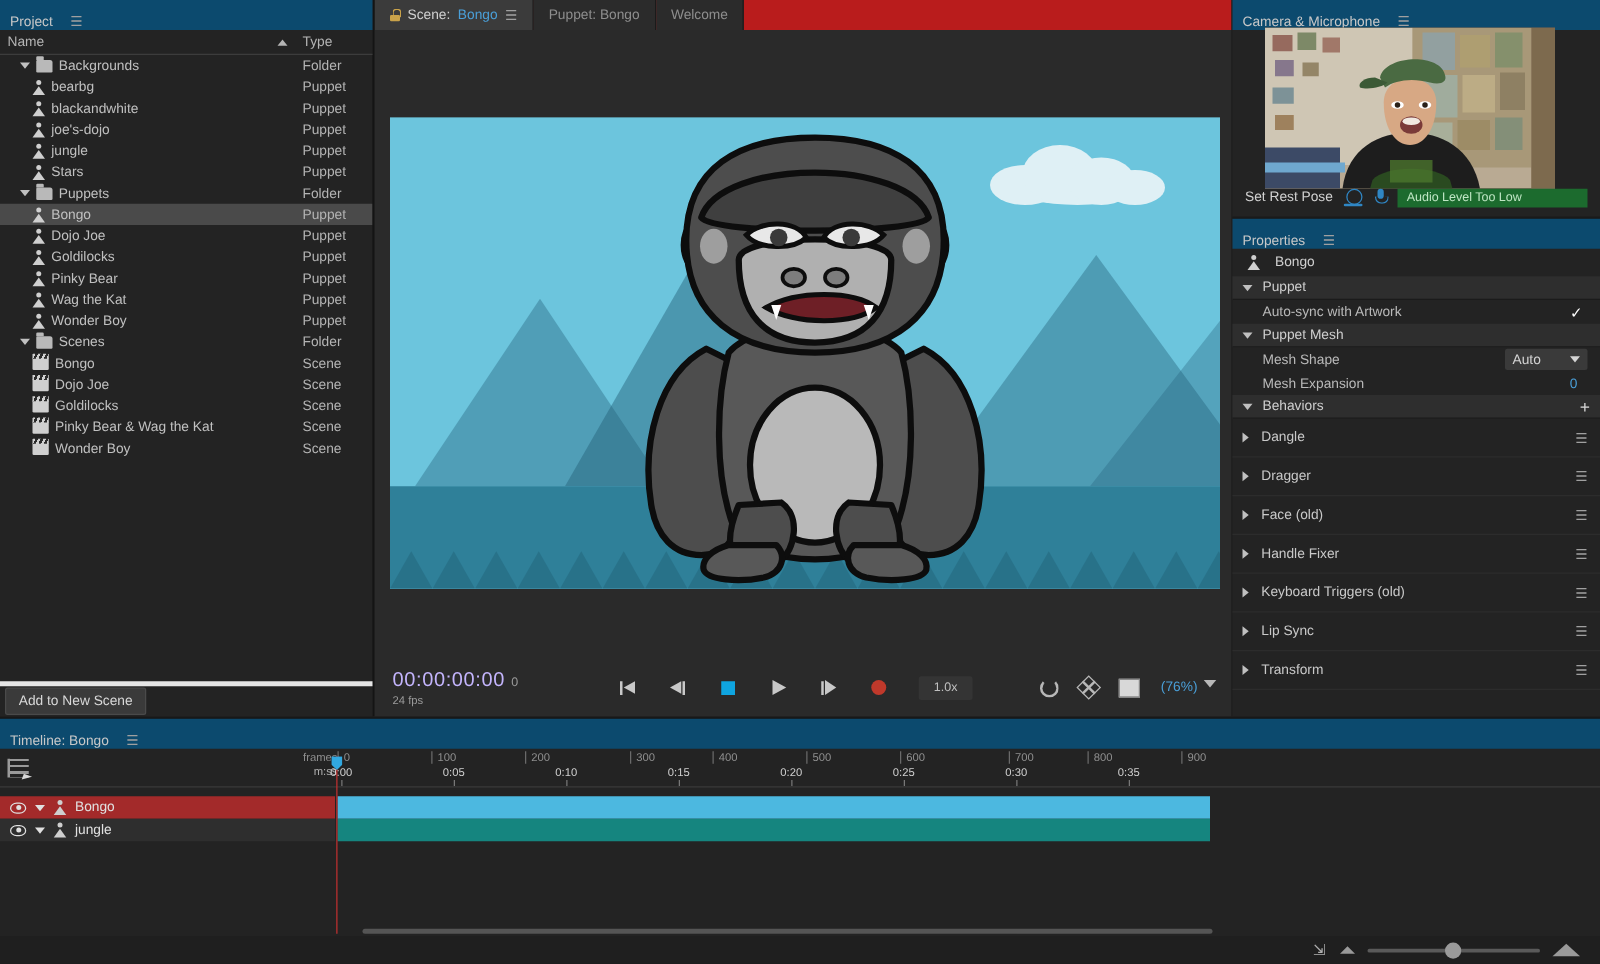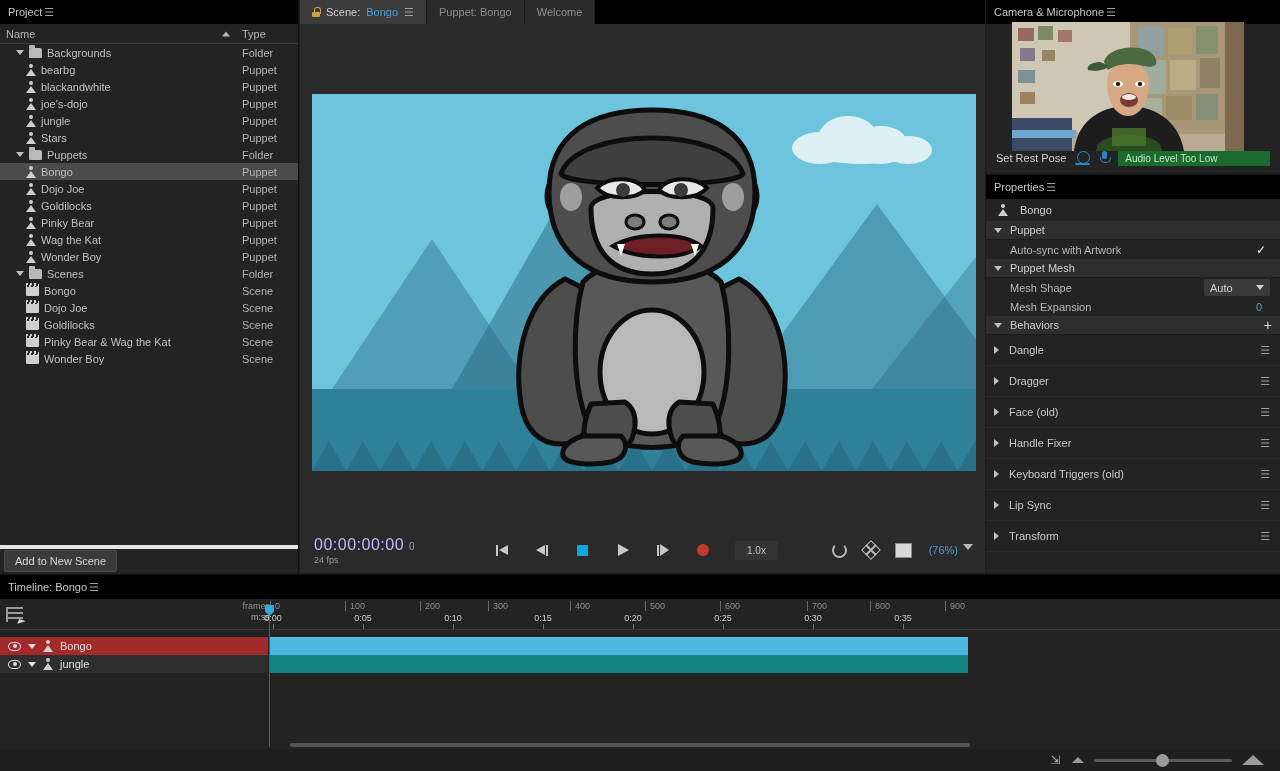--- a/index.html
+++ b/index.html
@@ -8,23 +8,23 @@
     background: #1e1e1e;
     font-family: "Liberation Sans", sans-serif;
     font-size: 11px;
     color: #c8c8c8;
     overflow: hidden;
   }
   .app { position: relative; width: 1280px; height: 771px; }
 
   
   .panel-header {
-    height: 24px; display: flex; align-items: center;
-    padding: 0 8px; gap: 2px;
-    background: #000000; color: #c8c8c8; font-size: 11px;
+    height: 24px; display: flex; align-items: flex-end;
+    padding: 0 8px; gap: 14px;
+    background: #0c4a6e; color: #c8c8c8; font-size: 11px;
   }
   .hamburger { font-size: 11px; color: #a0a0a0; letter-spacing: 0; }
 
   
   .project-panel {
     position: absolute; left: 0; top: 0; width: 299px; height: 573px;
     background: #232323; border-right: 1px solid #111;
     display: flex; flex-direction: column;
   }
   .col-head {
@@ -89,21 +89,21 @@
   .add-scene-btn {
     height: 22px; margin-left: 4px; padding: 0 10px;
     display: flex; align-items: center;
     background: #3a3a3a; color: #d8d8d8; font-size: 11px;
     border: 1px solid #4a4a4a; border-radius: 2px;
   }
 
   
   .tabbar {
     position: absolute; left: 300px; top: 0; width: 685px; height: 24px;
-    background: #000000; display: flex; align-items: stretch;
+    background: #b91c1c; display: flex; align-items: stretch;
   }
   .tab {
     display: flex; align-items: center; gap: 6px;
     padding: 0 12px; font-size: 11px; color: #8e8e8e;
     background: #2b2b2b; border-right: 1px solid #1a1a1a;
   }
   .tab.active { background: #3b3b3b; color: #d0d0d0; }
   .tab .accent { color: #4a9fd8; }
   .lock-icon {
     width: 8px; height: 10px; position: relative; flex: none;
@@ -869,21 +869,21 @@
       <div class="i-select"></div>
     </div>
 
     <div class="ruler">
       <div class="rl1">frames</div>
       <div class="rl2">m:ss</div>
       <div id="frame-ticks">
           <div class="tick-frames" style="left: 40px;">0</div>
           <div class="tick-frames" style="left: 115px;">100</div>
           <div class="tick-frames" style="left: 190px;">200</div>
-          <div class="tick-frames" style="left: 258px;">300</div>
+          <div class="tick-frames" style="left: 274px;">300</div>
           <div class="tick-frames" style="left: 340px;">400</div>
           <div class="tick-frames" style="left: 415px;">500</div>
           <div class="tick-frames" style="left: 490px;">600</div>
           <div class="tick-frames" style="left: 577px;">700</div>
           <div class="tick-frames" style="left: 640px;">800</div>
           <div class="tick-frames" style="left: 715px;">900</div>
         </div>
       <div id="second-ticks">
           <div class="tick-secs" style="left: 43px;">0:00</div>
           <div class="tick-mark" style="left: 43px;"></div>

